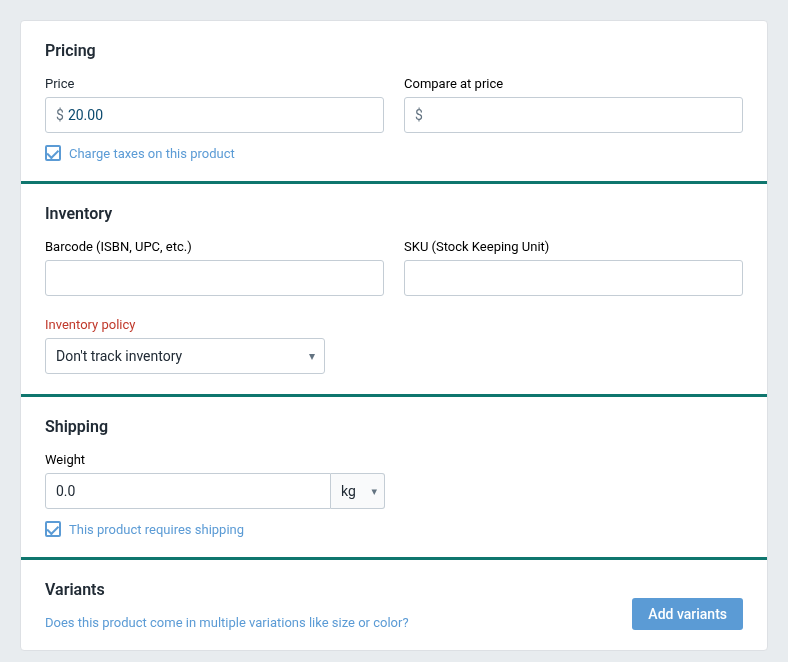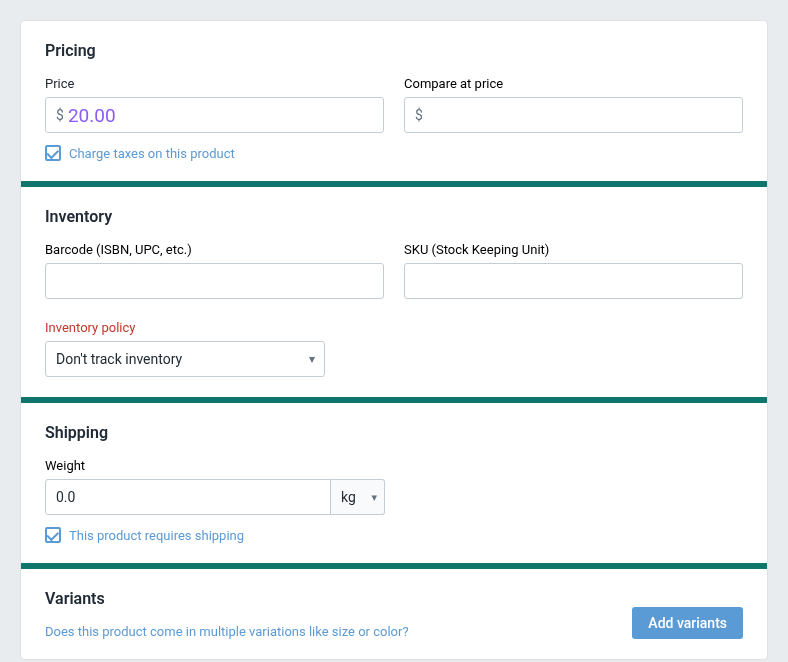--- a/index.html
+++ b/index.html
@@ -22,21 +22,21 @@
       background: #fff;
       border: 1px solid #dde0e4;
       border-radius: 4px;
       width: 760px;
       padding: 0;
       overflow: hidden;
     }
 
     .section {
       padding: 20px 24px;
-      border-bottom: 6px solid #0f766e;
+      border-bottom: 3px solid #0f766e;
     }
 
     .section:last-child {
       border-bottom: none;
     }
 
     .section-title {
       font-size: 16px;
       font-weight: 600;
       color: #212b35;
@@ -79,22 +79,22 @@
     .input-wrapper .currency-symbol {
       color: #637381;
       font-size: 14px;
       margin-right: 4px;
     }
 
     .input-wrapper input {
       border: none;
       outline: none;
       flex: 1;
-      font-size: 19px;
-      color: #8b5cf6;
+      font-size: 14px;
+      color: #0c4a6e;
       background: transparent;
     }
 
     .input-field {
       border: 1px solid #c4cdd5;
       border-radius: 3px;
       background: #fff;
       height: 36px;
       padding: 0 10px;
       font-size: 14px;

